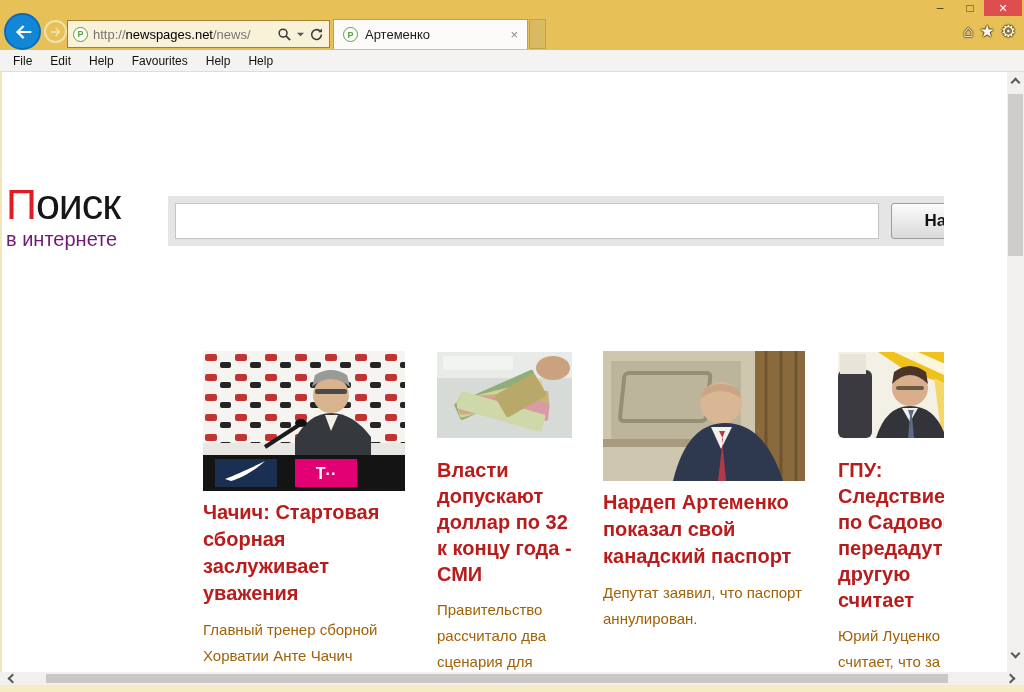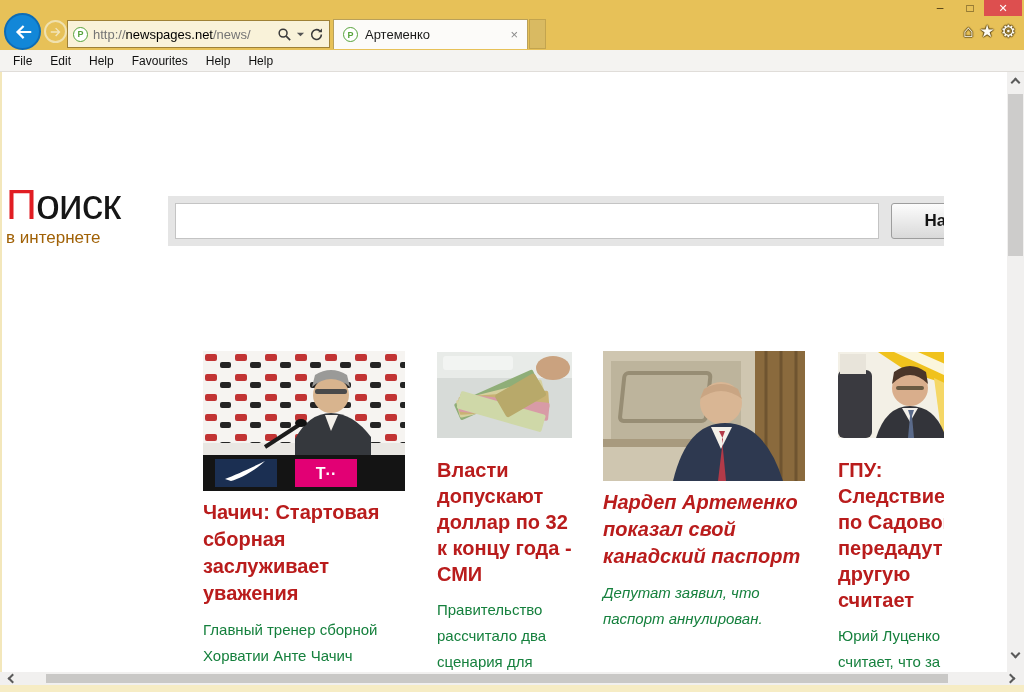--- a/index.html
+++ b/index.html
@@ -38,35 +38,35 @@
     text-shadow:0 1px 1px rgba(96,74,22,.9),0 -1px 1px rgba(96,74,22,.9),1px 0 1px rgba(96,74,22,.9),-1px 0 1px rgba(96,74,22,.9);}
   
   .menubar{position:absolute;top:50px;left:0;width:1024px;height:22px;background:#f4f3f1;
     border-bottom:1px solid #e0ddd9;display:flex;align-items:center;padding-left:4px;font-size:12px;color:#111;}
   .menubar span{padding:0 9px;}
   
   .page{position:absolute;top:73px;left:2px;width:942px;height:601px;background:#fff;overflow:hidden;}
   .logo{position:absolute;left:4px;top:110px;line-height:1;}
   .logo .big{font-size:43px;letter-spacing:-1px;color:#161616;}
   .logo .big .red{color:#e11d23;}
-  .logo .sub{font-size:17px;color:#a16207;margin-top:3px;letter-spacing:0;}
+  .logo .sub{font-size:20px;color:#701a75;margin-top:3px;letter-spacing:0;}
   .searchwrap{position:absolute;left:166px;top:123px;width:848px;height:50px;background:#e5e5e5;
     padding:7px;display:flex;gap:12px;}
   .searchwrap input{flex:1;border:1px solid #c4c4c4;background:#fff;height:36px;outline:none;
     font-size:16px;padding:0 8px;font-family:inherit;}
   .searchwrap button{width:118px;flex-shrink:0;background:linear-gradient(#fcfcfc,#d9d9d9);
     border:1px solid #9d9d9d;border-radius:3px;font-weight:bold;font-size:17px;color:#131313;
     font-family:inherit;cursor:pointer;}
   .card{position:absolute;color:#333;}
   .card h2{margin:8px 0 0;font-size:20px;line-height:27px;color:#b91c1c;font-weight:bold;}
   .card.narrow h2{line-height:26px;margin-top:19px;}
-  .card p{margin:10px 0 0;font-size:15px;line-height:26px;color:#15803d;}
+  .card p{margin:10px 0 0;font-size:15px;line-height:26px;color:#a16207;}
   .c1{left:201px;top:278px;width:202px;}
   .c2{left:435px;top:279px;width:135px;}
-  .c3{left:601px;top:278px;width:202px;font-style:italic;}
+  .c3{left:601px;top:278px;width:202px;}
   .c4{left:836px;top:279px;width:134px;}
   .thumb{display:block;}
   
   .vscroll{position:absolute;right:0;top:72px;width:17px;height:600px;background:#f1f0ef;z-index:6;}
   .vthumb{position:absolute;left:1px;top:22px;width:15px;height:162px;background:#cdcccb;}
   .hscroll{position:absolute;left:0;top:672px;width:1024px;height:13px;background:#f1f0ef;z-index:7;}
   .hthumb{position:absolute;left:46px;top:2px;width:902px;height:9px;background:#c9c8c6;}
   .strip{position:absolute;left:0;top:685px;width:1024px;height:7px;background:#f6ecc4;z-index:8;}
   .chev{display:block;width:7px;height:7px;border-left:2px solid #5a5a5a;border-top:2px solid #5a5a5a;position:absolute;}
   .chev.up{transform:rotate(45deg);left:5px;top:7px;}

